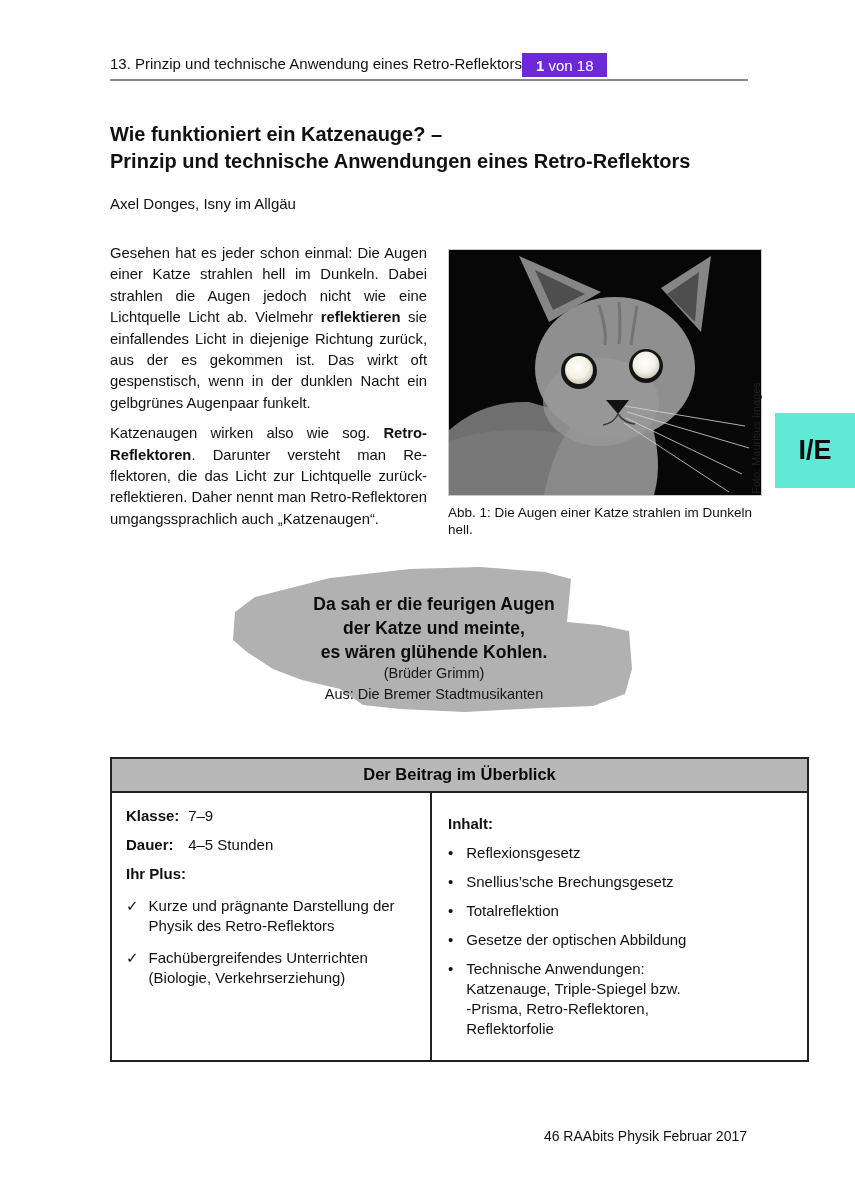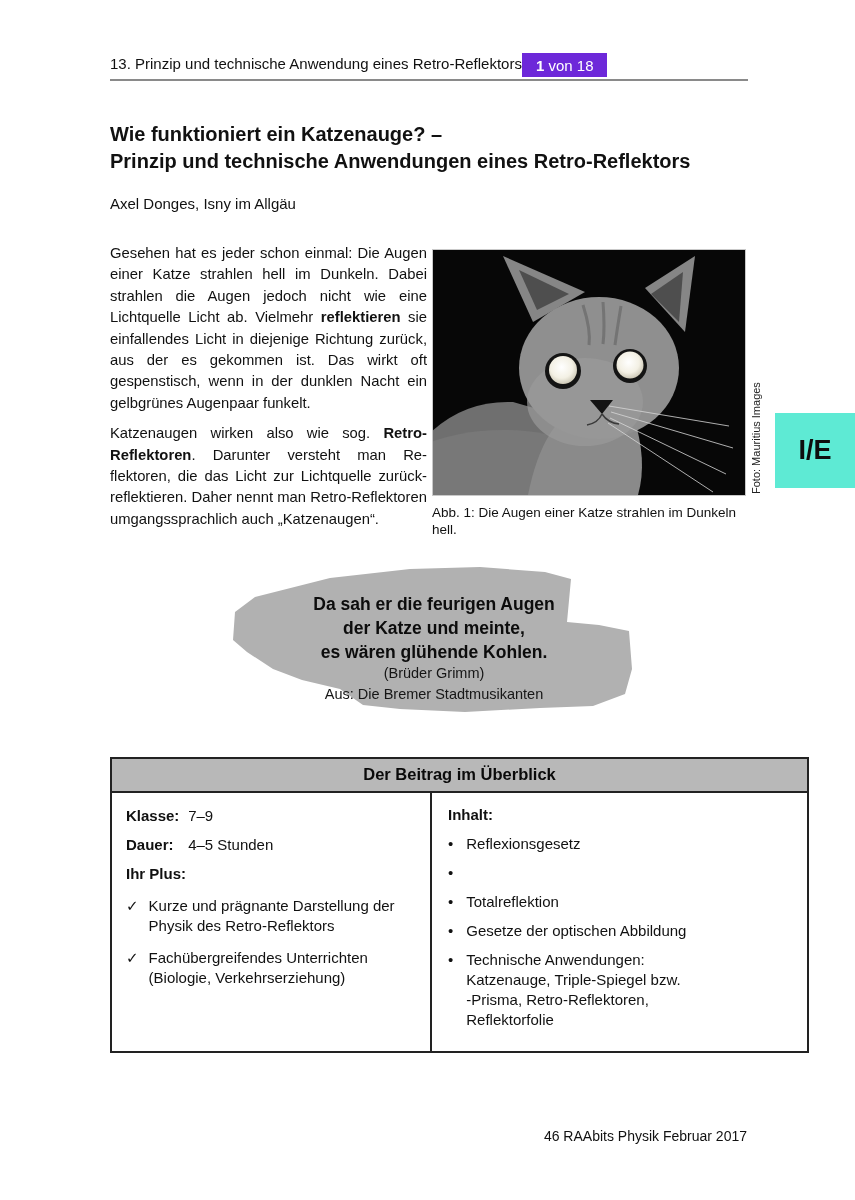--- a/index.html
+++ b/index.html
@@ -28,21 +28,21 @@
 
   
   .col-text{
     left:110px;top:243px;width:317px;font-size:14.8px;line-height:21.4px;
     text-align:justify;hyphens:manual;
   }
   .col-text p{margin:0 0 9px 0;}
   .col-text b{font-weight:bold;}
 
   
-  .figure{left:432px;top:249px;width:314px;}
+  .figure{left:448px;top:249px;width:314px;}
   .figure svg{display:block;border:1px solid #c9c9c9;}
   .figure-caption{margin-top:8px;font-size:13.5px;line-height:17px;}
 
   
   .photo-credit{
     left:750px;top:494px;width:112px;height:14px;
     transform-origin:0 0;transform:rotate(-90deg);
     font-size:11px;color:#222;white-space:nowrap;
   }
 
@@ -65,21 +65,21 @@
 
   
   .overview{left:110px;top:757px;width:699px;border:2px solid #222;box-sizing:border-box;}
   .overview-header{
     background:#b8b8b8;border-bottom:2px solid #222;text-align:center;
     font-size:16.5px;font-weight:bold;padding:6px 0 7px 0;color:#0a0a0a;
   }
   .overview-body{display:flex;align-items:stretch;}
   .cell{box-sizing:border-box;font-size:15px;line-height:20px;}
   .cell-left{width:320px;border-right:2px solid #222;padding:13px 14px 12px 14px;}
-  .cell-right{flex:1;padding:12px 14px 12px 16px;}
+  .cell-right{flex:1;padding:21px 14px 12px 16px;}
   .kv-row{margin-bottom:9px;}
   .kv-label{display:inline-block;min-width:58px;font-weight:bold;}
   .plus-label{font-weight:bold;margin-bottom:12px;}
   .check-item{display:flex;gap:10px;margin-bottom:12px;}
   .check-glyph{flex:0 0 auto;}
   .inhalt-label{font-weight:bold;margin-bottom:9px;}
   .bullet-item{display:flex;gap:13px;margin-bottom:9px;}
   .bullet-glyph{flex:0 0 auto;font-size:15px;}
   .bullet-text{white-space:pre-line;}
 
@@ -197,20 +197,21 @@
     </div>
 
     <div class="cell cell-right">
       <div class="inhalt-label">Inhalt:</div>
       <div class="bullet-item">
         <span class="bullet-glyph">•</span>
         <span class="bullet-text">Reflexionsgesetz</span>
       </div>
       <div class="bullet-item">
         <span class="bullet-glyph">•</span>
+        <span class="bullet-text">Snellius’sche Brechungsgesetz</span>
       </div>
       <div class="bullet-item">
         <span class="bullet-glyph">•</span>
         <span class="bullet-text">Totalreflektion</span>
       </div>
       <div class="bullet-item">
         <span class="bullet-glyph">•</span>
         <span class="bullet-text">Gesetze der optischen Abbildung</span>
       </div>
       <div class="bullet-item">

